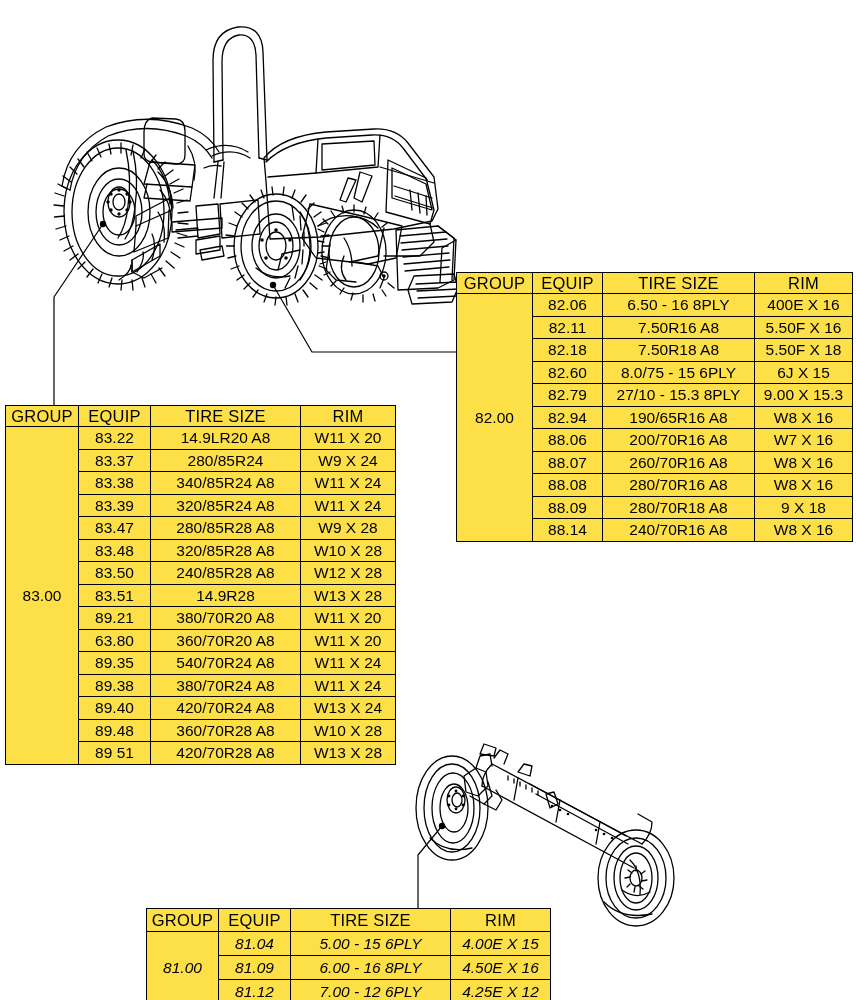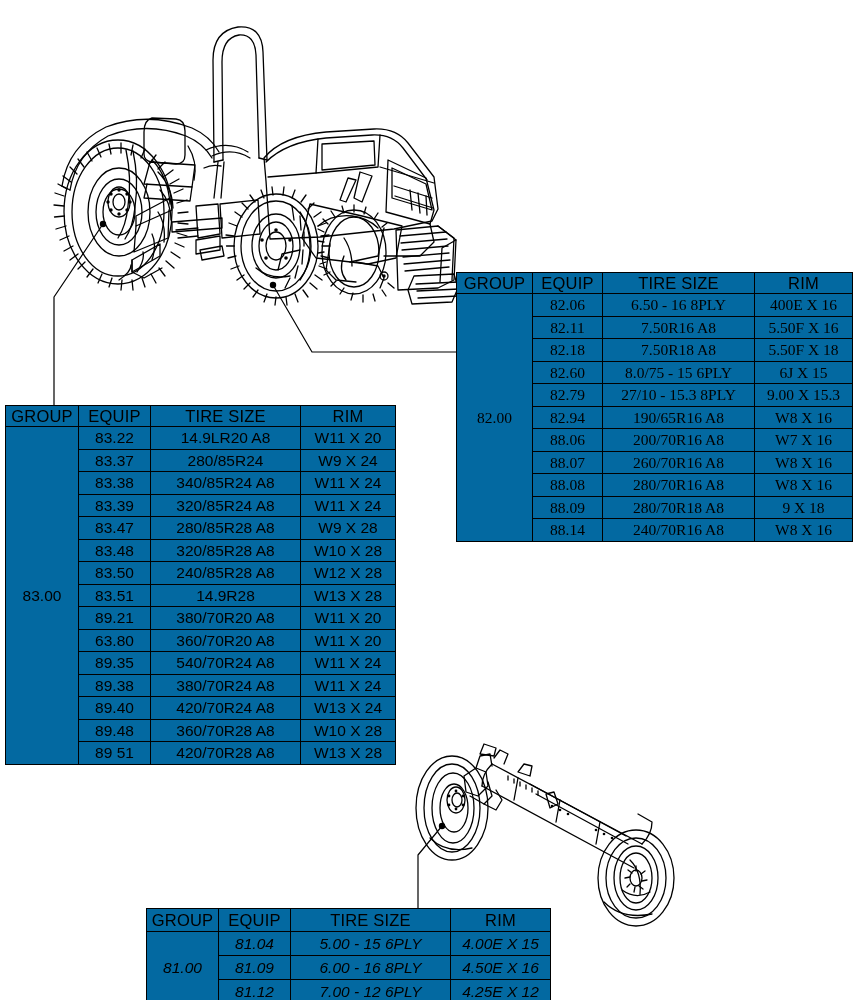--- a/index.html
+++ b/index.html
@@ -11,21 +11,21 @@
     color:#000;
     overflow:hidden;
   }
   .layer{position:absolute;top:0;left:0;width:856px;height:1000px;}
   svg{display:block;}
 
   
   table.spec{
     position:absolute;
     border-collapse:collapse;
-    background:#0369a1;
+    background:#fde047;
     table-layout:fixed;
   }
   table.spec th, table.spec td{
     border:1px solid #000;
     font-weight:normal;
     text-align:center;
     white-space:nowrap;
     padding:0;
     line-height:1;
     font-family:"Liberation Sans", sans-serif;
@@ -50,21 +50,21 @@
   #table-83 col.c-equip{width:72px;}
   #table-83 col.c-tire {width:150px;}
   #table-83 col.c-rim  {width:95px;}
 
   
   #table-82{ left:456px; top:272px; width:396px; }
   #table-82 col.c-group{width:76px;}
   #table-82 col.c-equip{width:70px;}
   #table-82 col.c-tire {width:152px;}
   #table-82 col.c-rim  {width:98px;}
-  #table-82 td{height:21.5px;font-family:Liberation Serif, serif;}
+  #table-82 td{height:21.5px;}
 
   
   #table-81{ left:146px; top:908px; width:404px; }
   #table-81 col.c-group{width:72px;}
   #table-81 col.c-equip{width:72px;}
   #table-81 col.c-tire {width:160px;}
   #table-81 col.c-rim  {width:100px;}
   #table-81 td{height:23px;font-style:italic;}
   #table-81 th{height:22px;}
 </style>

